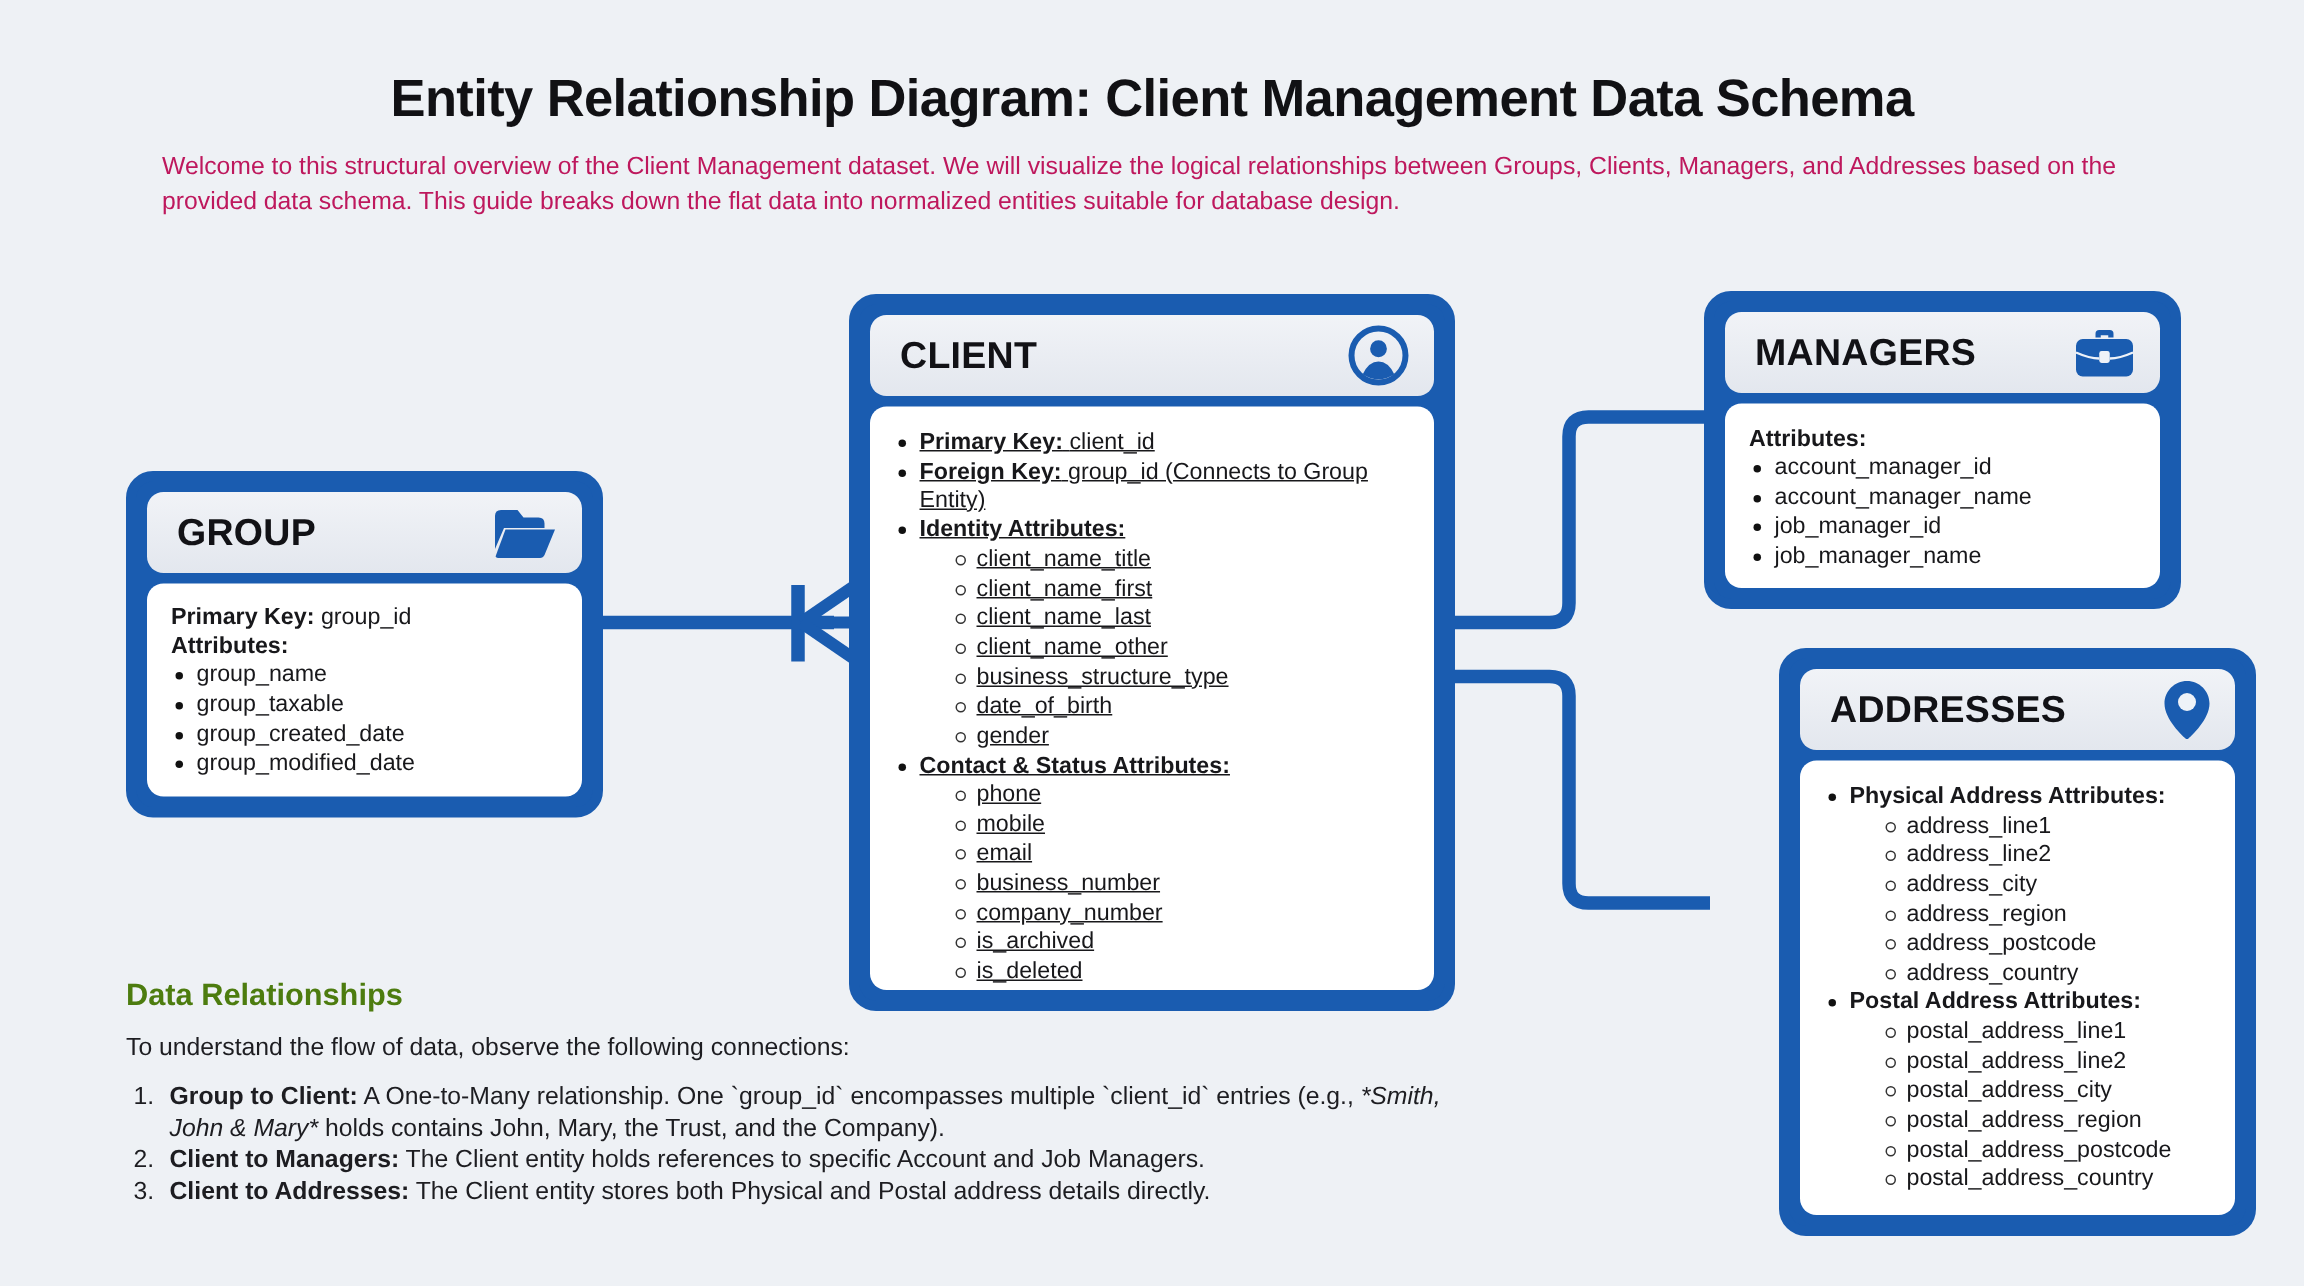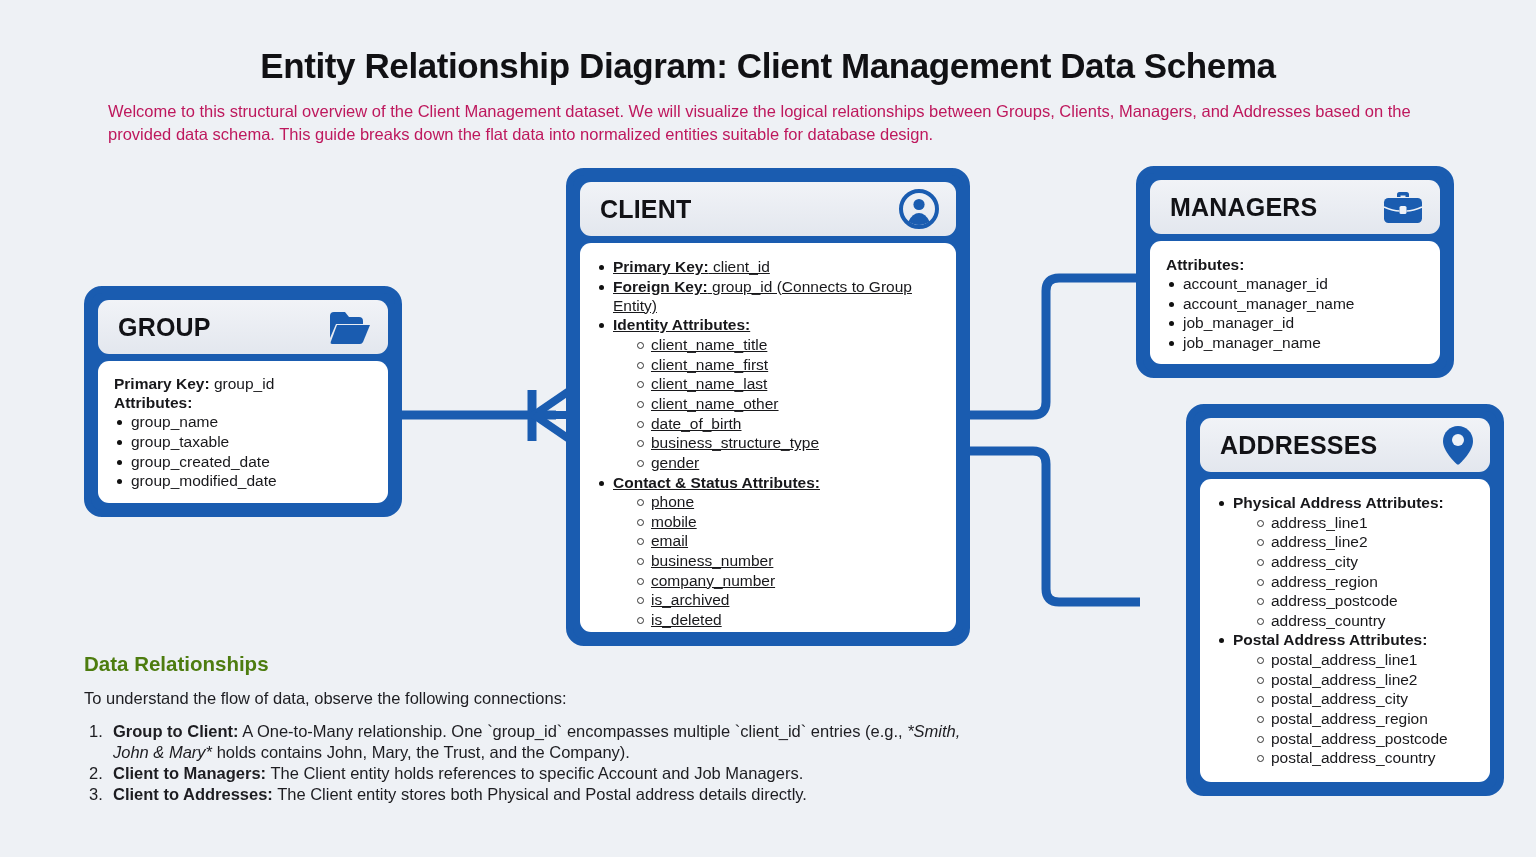--- a/index.html
+++ b/index.html
@@ -44,20 +44,21 @@
   
   .entity {
     position: absolute;
     border: 7px solid #1a5cb0;
     border-radius: 18px;
     background: #1a5cb0;
     padding: 7px;
     display: flex;
     flex-direction: column;
     gap: 7px;
+    margin-top: 28px;
   }
   .entity-header {
     background: linear-gradient(180deg,#f1f3f7 0%,#e3e7ee 100%);
     border-radius: 11px;
     height: 54px;
     display: flex;
     align-items: center;
     justify-content: space-between;
     padding: 0 16px 0 20px;
     flex: none;
@@ -240,22 +241,22 @@
         <span class="kv-label">Foreign Key:</span>
         <span>group_id (Connects to Group Entity)</span>
       </li>
       <li>
         <span class="kv-label">Identity Attributes:</span>
         <ul class="lvl2">
           <li>client_name_title</li>
           <li>client_name_first</li>
           <li>client_name_last</li>
           <li>client_name_other</li>
+          <li>business_structure_type</li>
           <li>date_of_birth</li>
-          <li>business_structure_type</li>
           <li>gender</li>
         </ul>
       </li>
       <li>
         <span class="kv-label">Contact &amp; Status Attributes:</span>
         <ul class="lvl2">
           <li>phone</li>
           <li>mobile</li>
           <li>email</li>
           <li>business_number</li>

